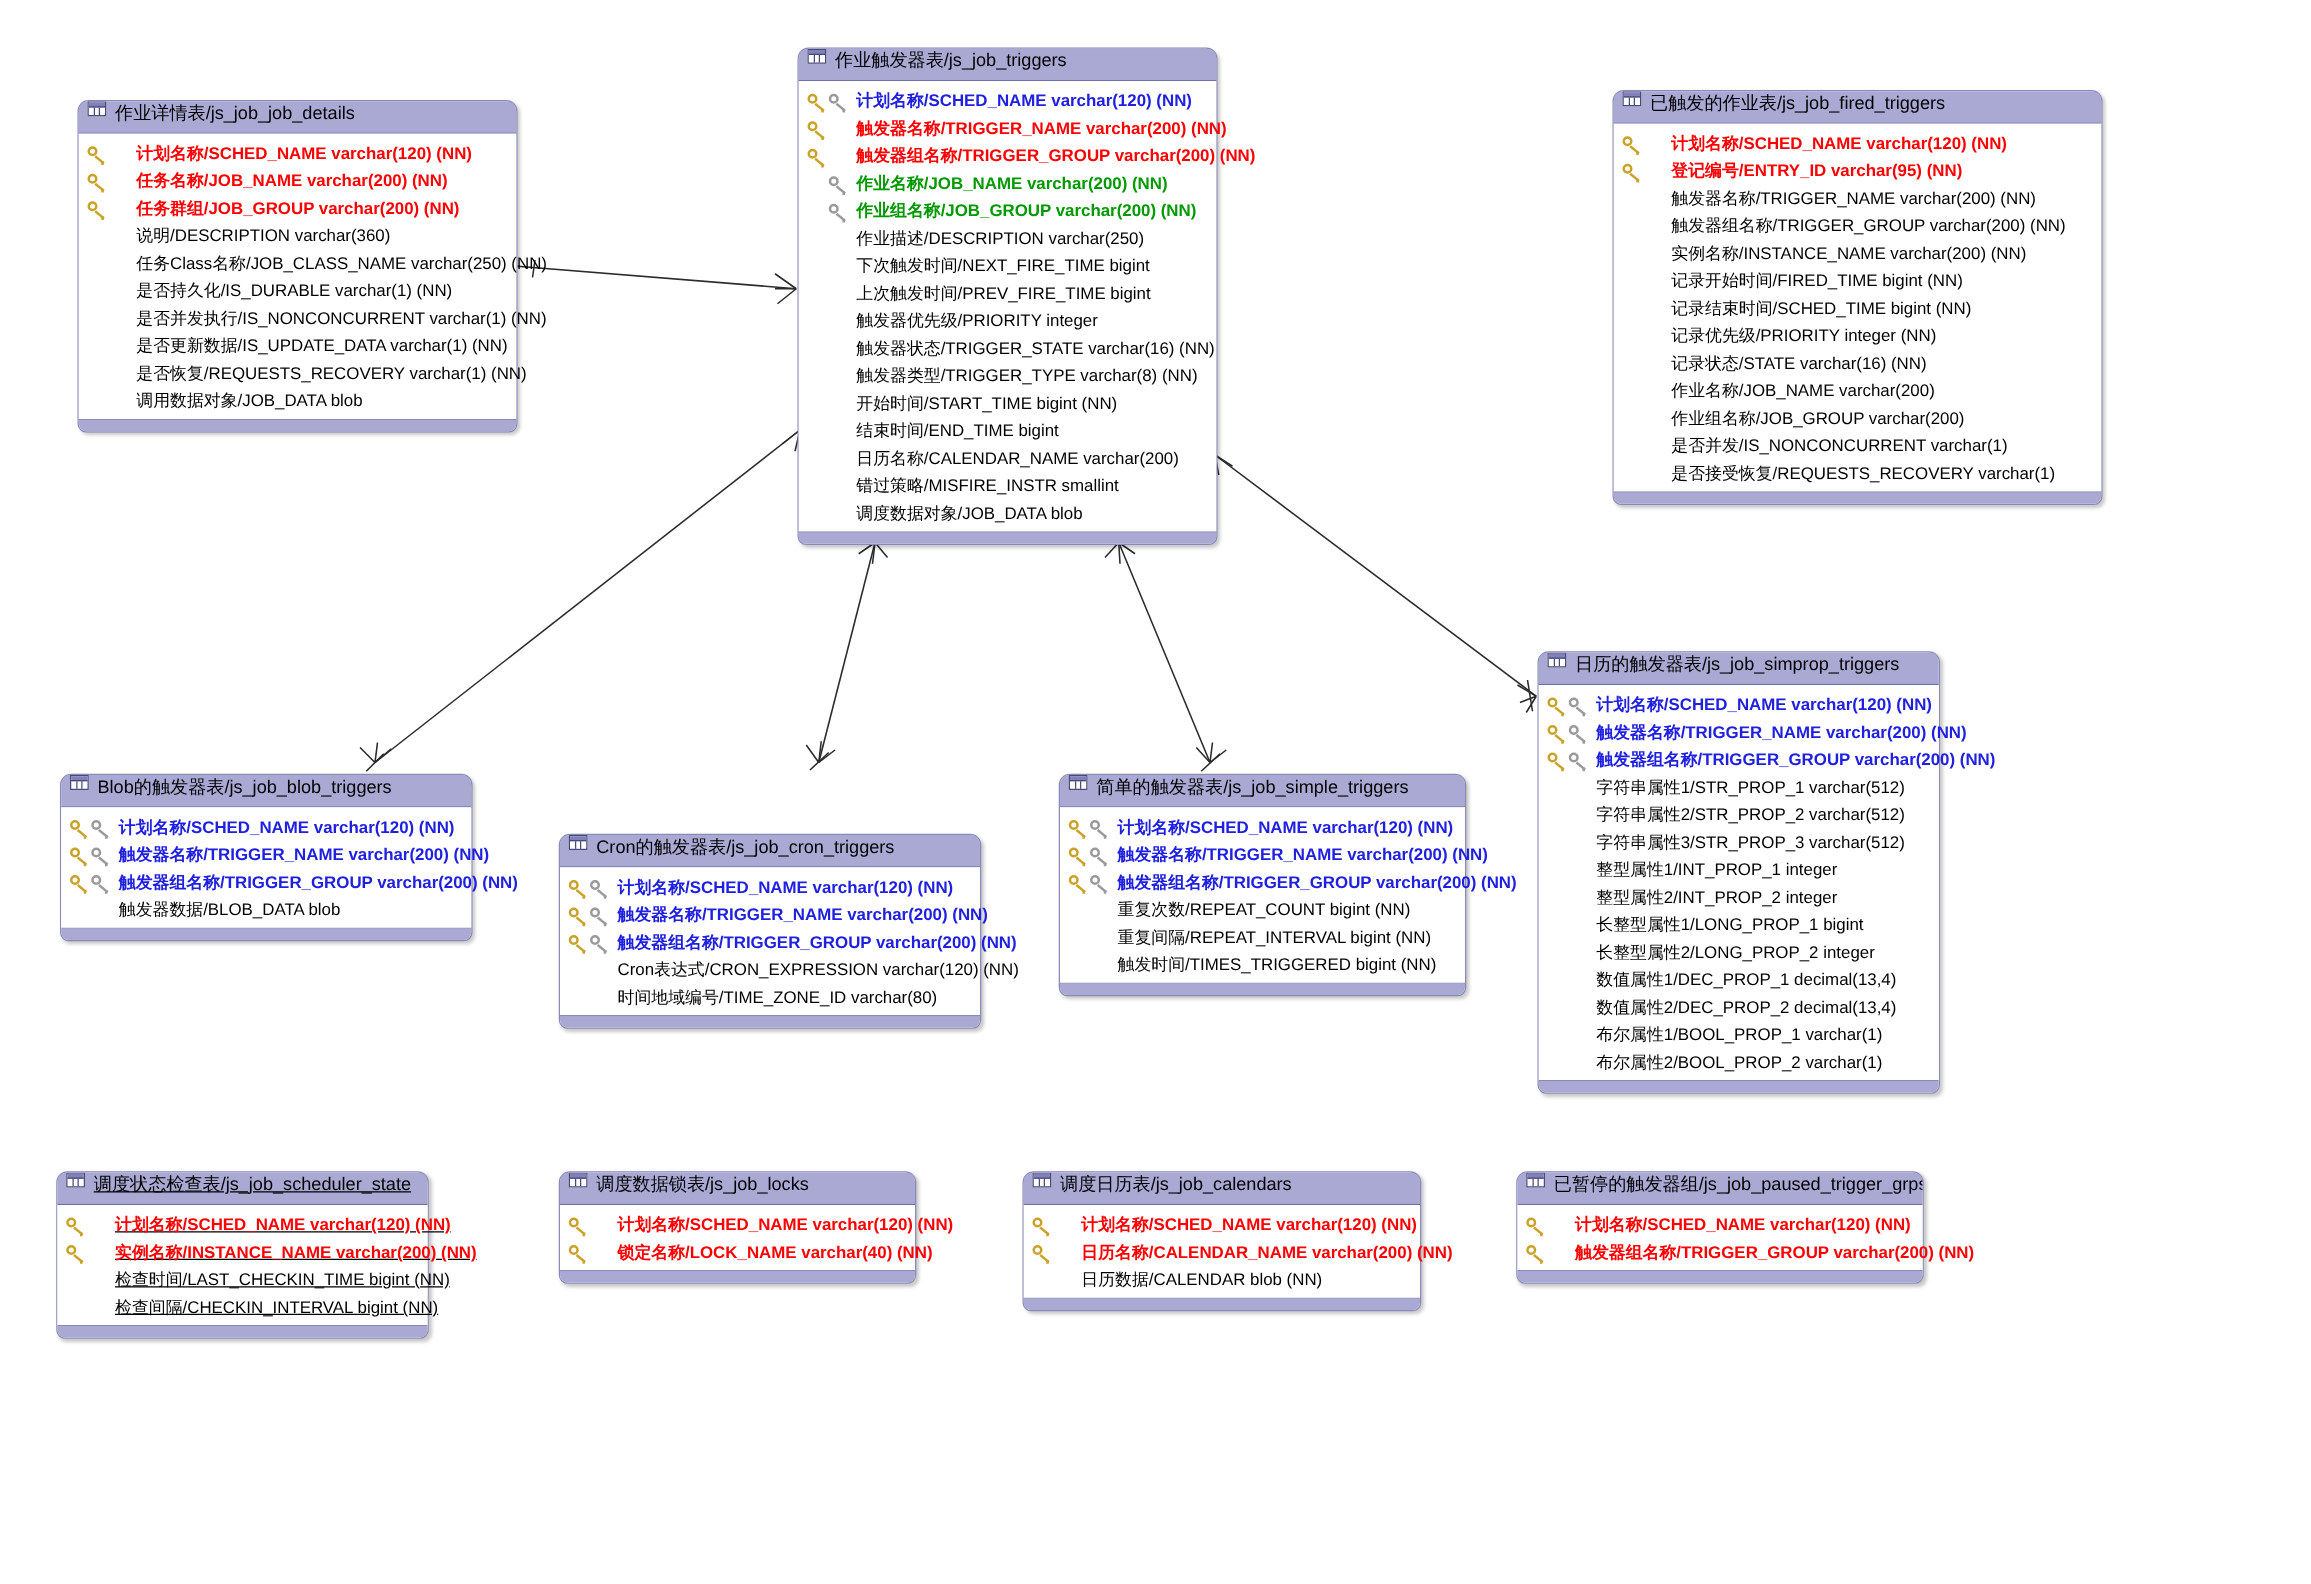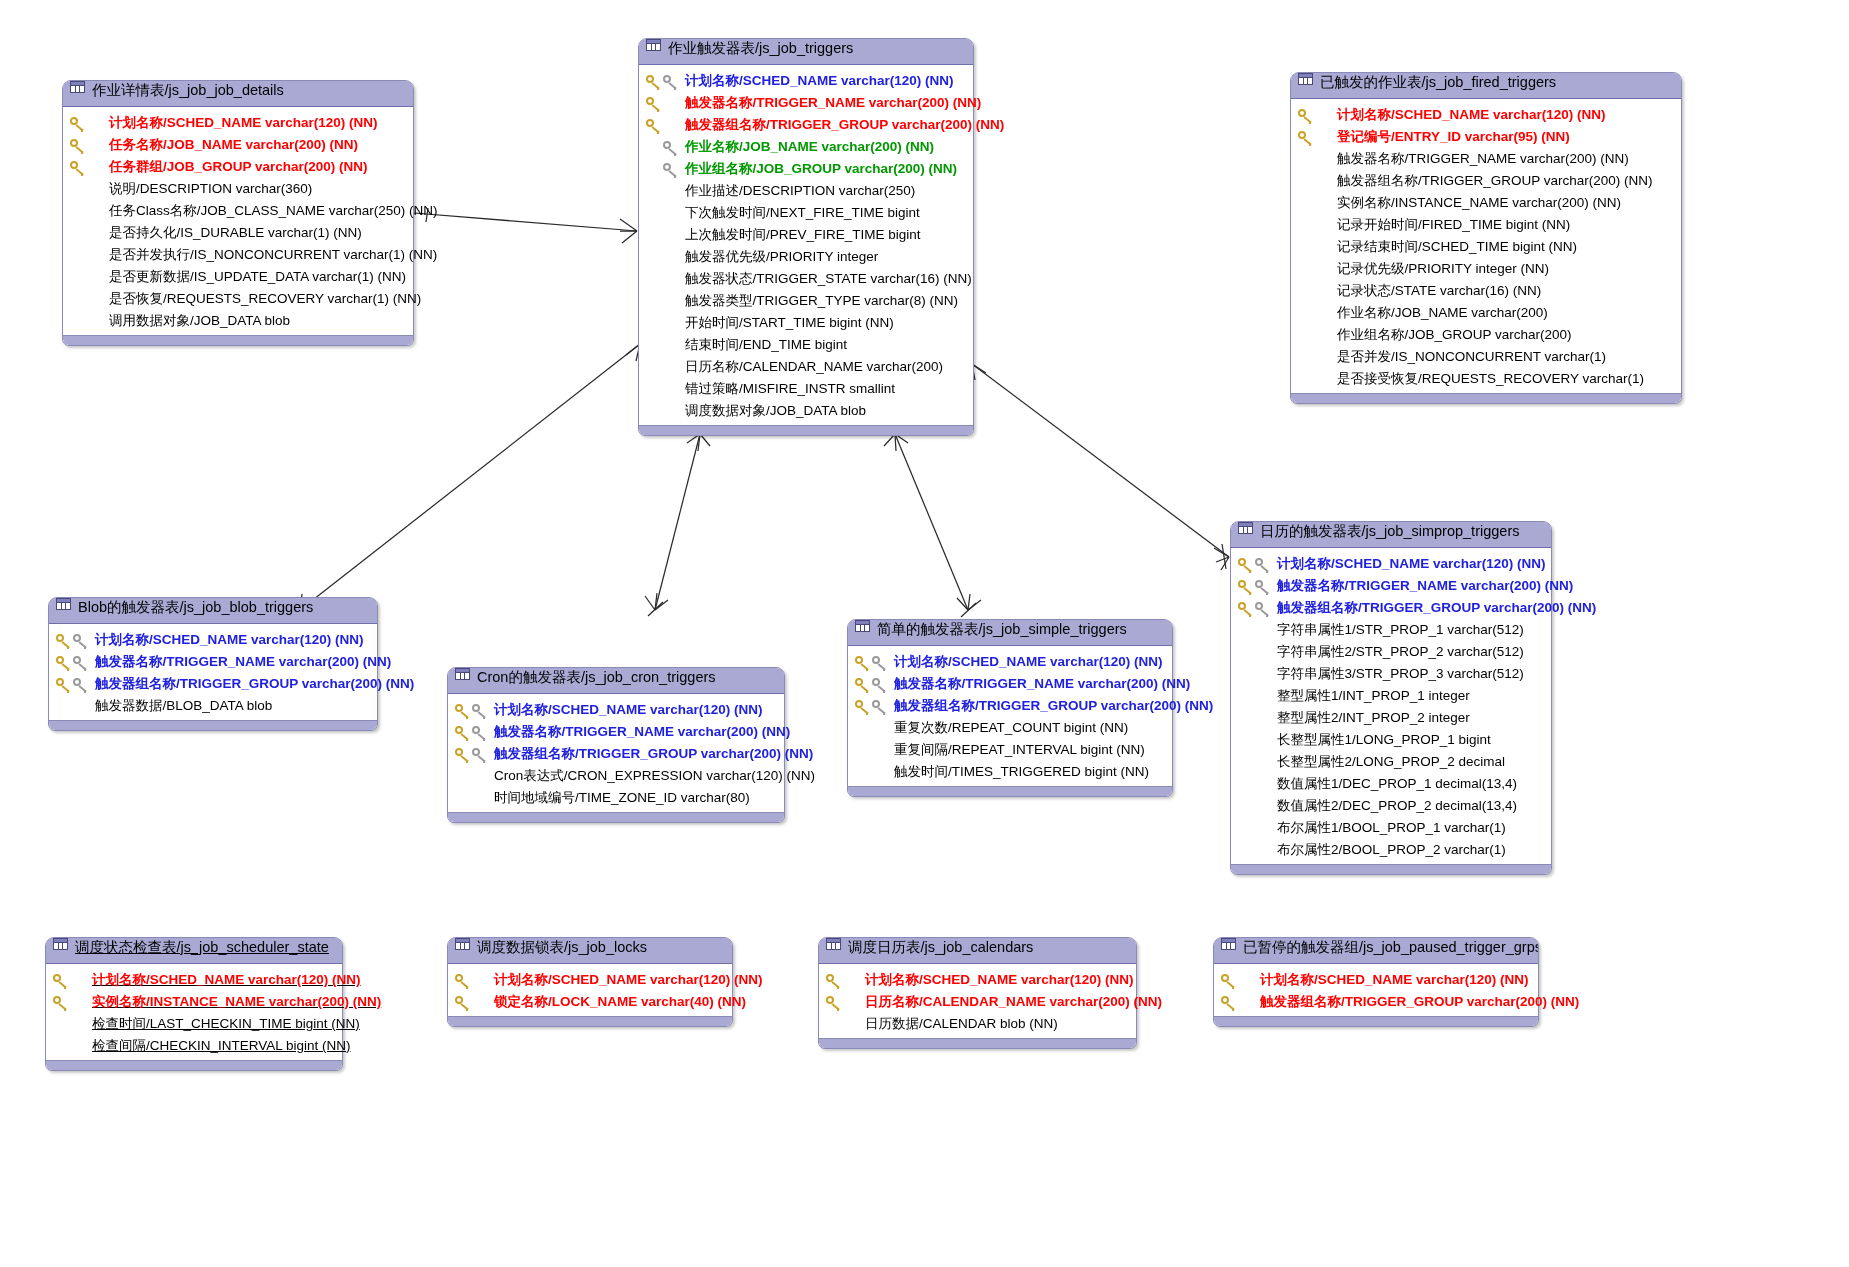--- a/index.html
+++ b/index.html
@@ -504,21 +504,21 @@
           <span class="attr-label c-black">整型属性2/INT_PROP_2 integer</span>
         </div>
         <div class="attr">
           <span class="keyslot"></span>
           <span class="keyslot"></span>
           <span class="attr-label c-black">长整型属性1/LONG_PROP_1 bigint</span>
         </div>
         <div class="attr">
           <span class="keyslot"></span>
           <span class="keyslot"></span>
-          <span class="attr-label c-black">长整型属性2/LONG_PROP_2 decimal</span>
+          <span class="attr-label c-black">长整型属性2/LONG_PROP_2 integer</span>
         </div>
         <div class="attr">
           <span class="keyslot"></span>
           <span class="keyslot"></span>
           <span class="attr-label c-black">数值属性1/DEC_PROP_1 decimal(13,4)</span>
         </div>
         <div class="attr">
           <span class="keyslot"></span>
           <span class="keyslot"></span>
           <span class="attr-label c-black">数值属性2/DEC_PROP_2 decimal(13,4)</span>
@@ -529,21 +529,21 @@
           <span class="attr-label c-black">布尔属性1/BOOL_PROP_1 varchar(1)</span>
         </div>
         <div class="attr">
           <span class="keyslot"></span>
           <span class="keyslot"></span>
           <span class="attr-label c-black">布尔属性2/BOOL_PROP_2 varchar(1)</span>
         </div>
       </div>
       <div class="ent-footer"></div>
     </div>
-    <div class="entity" style="left: 48px; top: 597px; width: 330px;">
+    <div class="entity" style="left: 48px; top: 619px; width: 330px;">
       <div class="ent-header">
         <span class="tbl-icon"></span>
         <span>Blob的触发器表/js_job_blob_triggers</span>
       </div>
       <div class="ent-body">
         <div class="attr">
           <span class="keyslot">
             <span class="key">
               <span class="bow"></span>
               <span class="shaft"></span>

